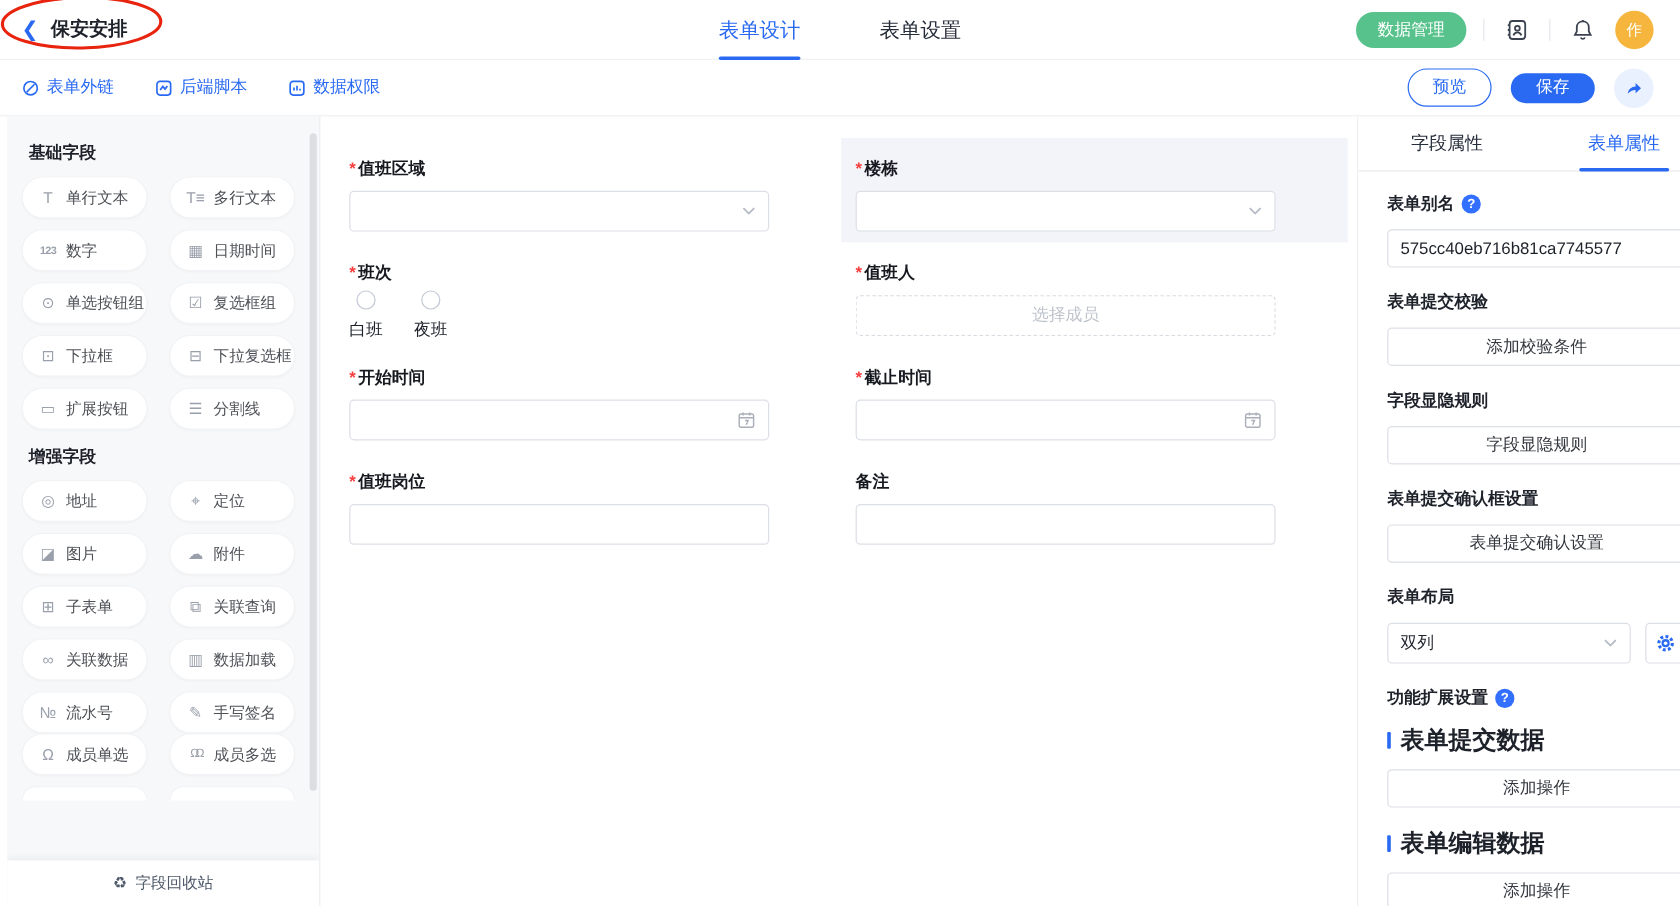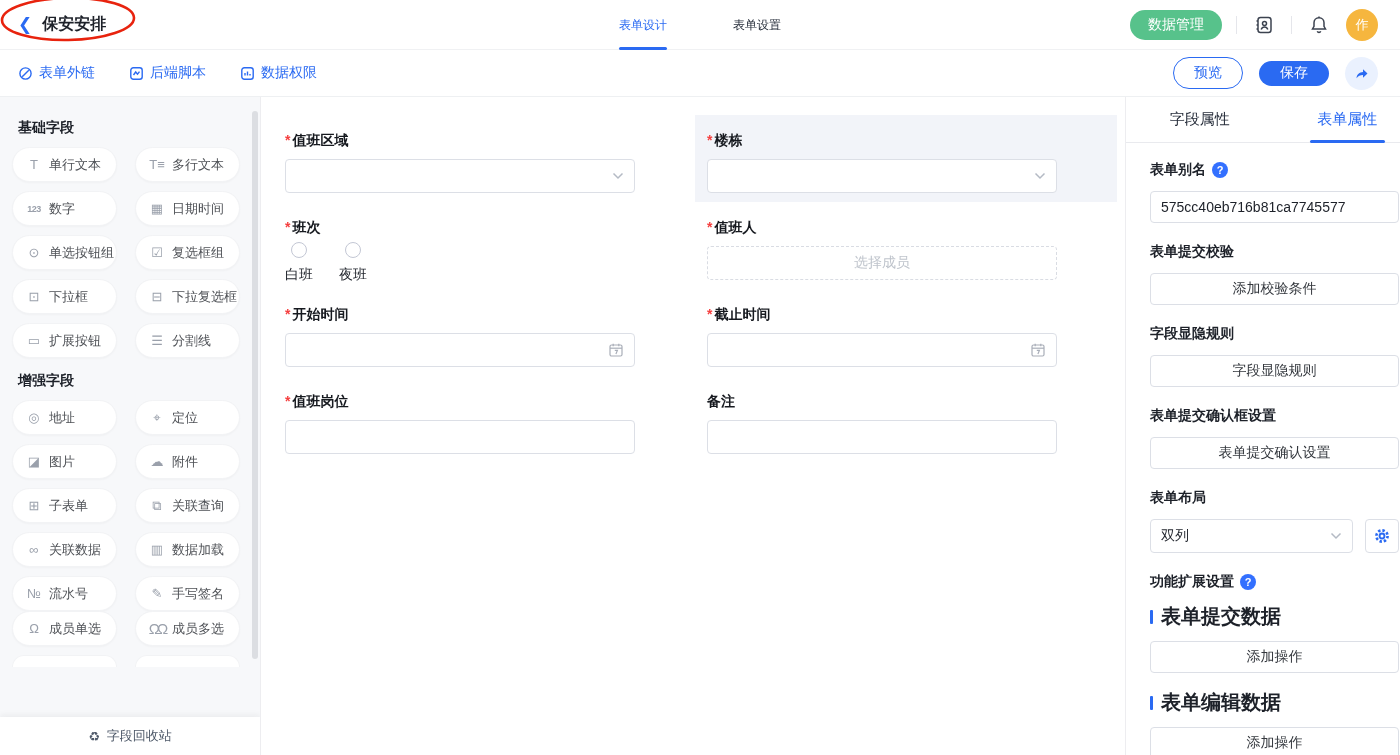--- a/index.html
+++ b/index.html
@@ -9,21 +9,21 @@
 
   
   .hdr { height:50px; flex:0 0 50px; display:flex; align-items:center; position:relative;
          border-bottom:1px solid #f0f1f3; background:#fff; z-index:5;}
   .hdr-left { display:flex; align-items:center; gap:10px; padding-left:18px; position:relative; }
   .back-ic { color:#2a6af2; font-size:17px; font-weight:bold; cursor:pointer; line-height:1;}
   .hdr-title { font-size:16px; font-weight:600; color:#1d2129; }
   .annot { position:absolute; left:-6px; top:-22px; pointer-events:none; }
   .hdr-tabs { position:absolute; left:50%; transform:translateX(-50%); top:0; height:50px;
               display:flex; gap:66px; }
-  .hdr-tab { height:50px; display:flex; align-items:center; font-size:12px; color:#272e3b;
+  .hdr-tab { height:50px; display:flex; align-items:center; font-size:17px; color:#272e3b;
              position:relative; cursor:pointer; }
   .hdr-tab.active { color:#2a6af2; }
   .hdr-tab.active::after { content:""; position:absolute; left:0; right:0; bottom:0; height:3px;
              background:#2a6af2; border-radius:2px; }
   .hdr-right { margin-left:auto; display:flex; align-items:center; gap:14px; padding-right:22px; }
   .btn-green { background:#57c28b; color:#fff; border:none; border-radius:17px; height:30px;
                padding:0 18px; font-size:14px; cursor:pointer; }
   .hdr-div { width:1px; height:18px; background:#e5e6eb; }
   .hdr-icbtn { width:26px; height:26px; display:flex; align-items:center; justify-content:center;
                cursor:pointer; color:#3c4350; }
@@ -37,35 +37,35 @@
   .tlink { display:flex; align-items:center; gap:6px; color:#2a6af2; font-size:14px; cursor:pointer; }
   .tbar-right { display:flex; align-items:center; gap:16px; }
   .btn-preview { height:32px; padding:0 20px; border:1px solid #2a6af2; color:#2a6af2; background:#fff;
                  border-radius:17px; font-size:14px; cursor:pointer; }
   .btn-save { height:25px; padding:0 21px; border:none; color:#fff; background:#2a6af2;
               border-radius:17px; font-size:14px; cursor:pointer; }
   .share-btn { width:33px; height:33px; border-radius:50%; background:#eaf1fe; display:flex;
                align-items:center; justify-content:center; cursor:pointer; }
 
   
-  .content { flex:1; display:flex; min-height:0; }
+  .content { flex:1; display:flex; min-height:0;padding-left:6px; }
 
   
   .sbar { width:260px; flex:0 0 260px; background:#f7f8fa; position:relative; overflow:hidden;
           padding:12px 0 0 0; }
   .sb-title { font-size:14px; font-weight:700; color:#1d2129; margin:14px 0 10px 18px; }
   .sb-title.first { margin-top:10px; }
   .pills { display:grid; grid-template-columns:105px 105px; gap:9px 18px; margin:0 0 0 12px; }
   .pill { height:35px; background:#fff; border:1px solid #f2f3f5; border-radius:18px; display:flex;
           align-items:center; gap:7px; padding:0 6px 0 13px; font-size:13px; color:#4e5156;
           cursor:grab; box-shadow:0 1px 2px rgba(31,35,41,.03); white-space:nowrap; }
   .p-ic { color:#9aa0ab; font-size:13px; width:16px; display:inline-flex; justify-content:center;
           flex:0 0 16px; }
   .p-ic.num { font-size:9px; font-weight:700; letter-spacing:-0.5px; }
-  .p-ic.dbl { font-size:15px; letter-spacing:-3px; }
+  .p-ic.dbl { font-size:10px; letter-spacing:-3px; }
   .pill.cut { height:12px; border-radius:18px 18px 0 0; border-bottom:none; box-shadow:none; }
   .recycle-bar { position:absolute; left:0; right:0; bottom:0; height:38px; background:#fff;
                  box-shadow:0 -2px 6px rgba(31,35,41,.06); display:flex; align-items:center;
                  justify-content:center; gap:7px; font-size:13px; color:#4e5969; cursor:pointer; }
   .sb-scroll { position:absolute; right:2px; top:14px; width:6px; height:548px; background:#dcdee2;
                border-radius:3px; }
 
   
   .canvas { flex:1; background:#fff; border-left:1px solid #ededf0; border-right:1px solid #ededf0;
             position:relative; padding:18px 8px 0 12px; }

